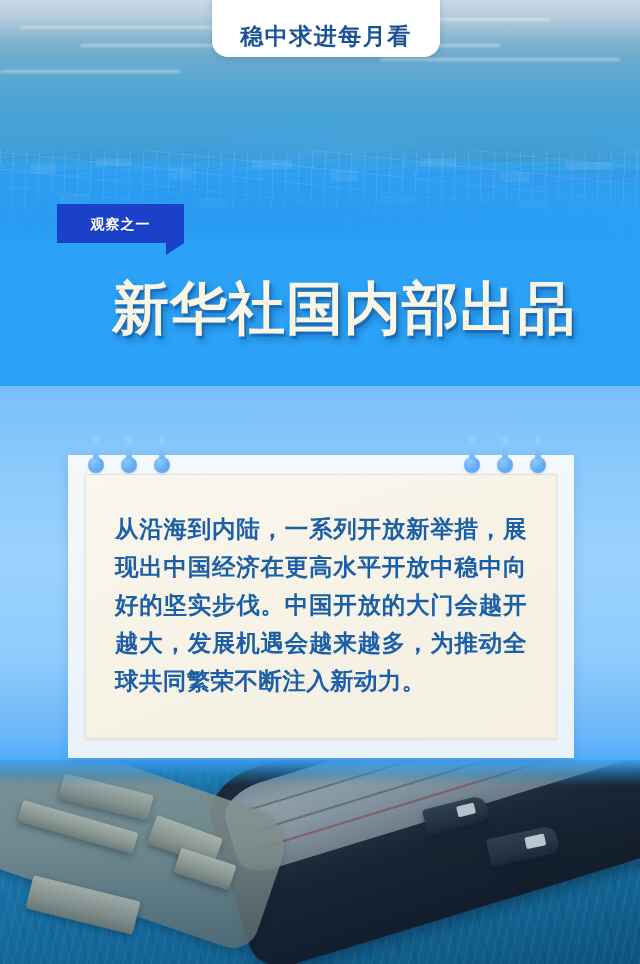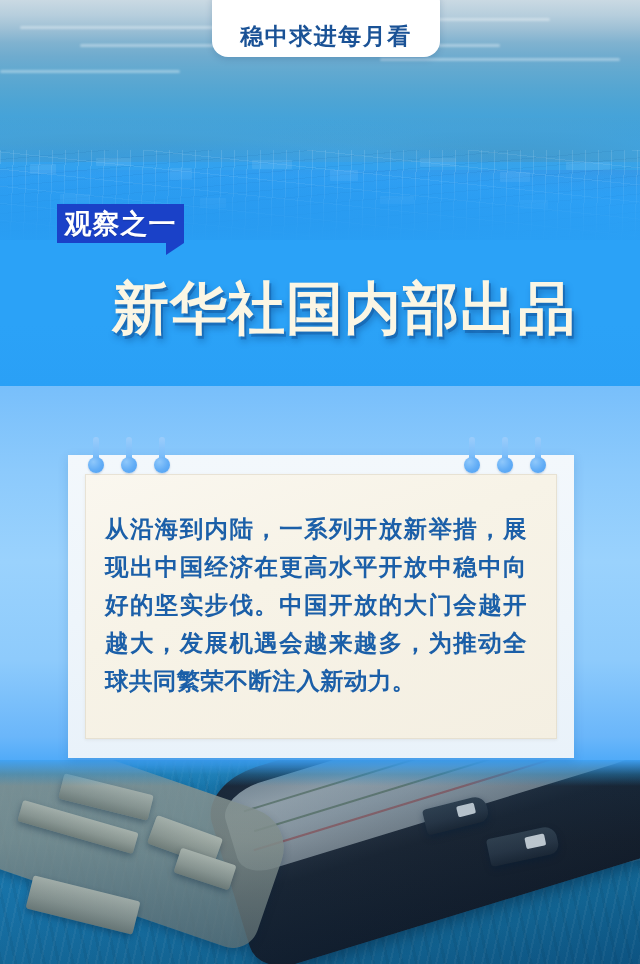--- a/index.html
+++ b/index.html
@@ -93,21 +93,21 @@
   }
 
   
   .tag{
     position:absolute;left:57px;top:204px;width:127px;height:39px;
     background:#1a41c8;
     z-index:5;
     display:flex;align-items:center;justify-content:center;
   }
   .tag-text{
-    color:#ffffff;font-size:27px;font-weight:600;letter-spacing:1px;
+    color:#ffffff;font-size:14px;font-weight:600;letter-spacing:1px;
     font-family:"DejaVu Serif","Liberation Serif",serif;
     line-height:1;white-space:nowrap;
     text-shadow:0 1px 1px rgba(0,0,0,.18);
   }
   .tag-tail{
     position:absolute;left:166px;top:243px;width:0;height:0;
     border-left:18px solid #1a41c8;
     border-bottom:12px solid transparent;
     z-index:5;
   }
@@ -145,21 +145,21 @@
     position:absolute;left:68px;top:455px;width:506px;height:303px;
     background:linear-gradient(180deg,#f3f8fc 0%,#eef5fb 55%,#e9f2fa 100%);
     box-shadow:0 3px 10px rgba(15,70,130,.16);
     z-index:6;
   }
   .card-inner{
     position:absolute;left:17px;top:19px;width:472px;height:265px;
     background:linear-gradient(160deg,#faf7ef 0%,#f7f3e7 40%,#f4efe2 100%);
     box-shadow:inset 0 0 0 1px rgba(220,214,196,.6), 0 1px 3px rgba(120,110,80,.10);
     box-sizing:border-box;
-    padding:36px 30px 0 20px;
+    padding:36px 30px 0 30px;
   }
   .card-body{
     font-family:"DejaVu Serif","Liberation Serif",serif;
     font-size:23.5px;
     font-weight:700;
     color:#1b5fa8;
     line-height:1.62;
     letter-spacing:.4px;
     text-align:justify;
     text-align-last:left;

